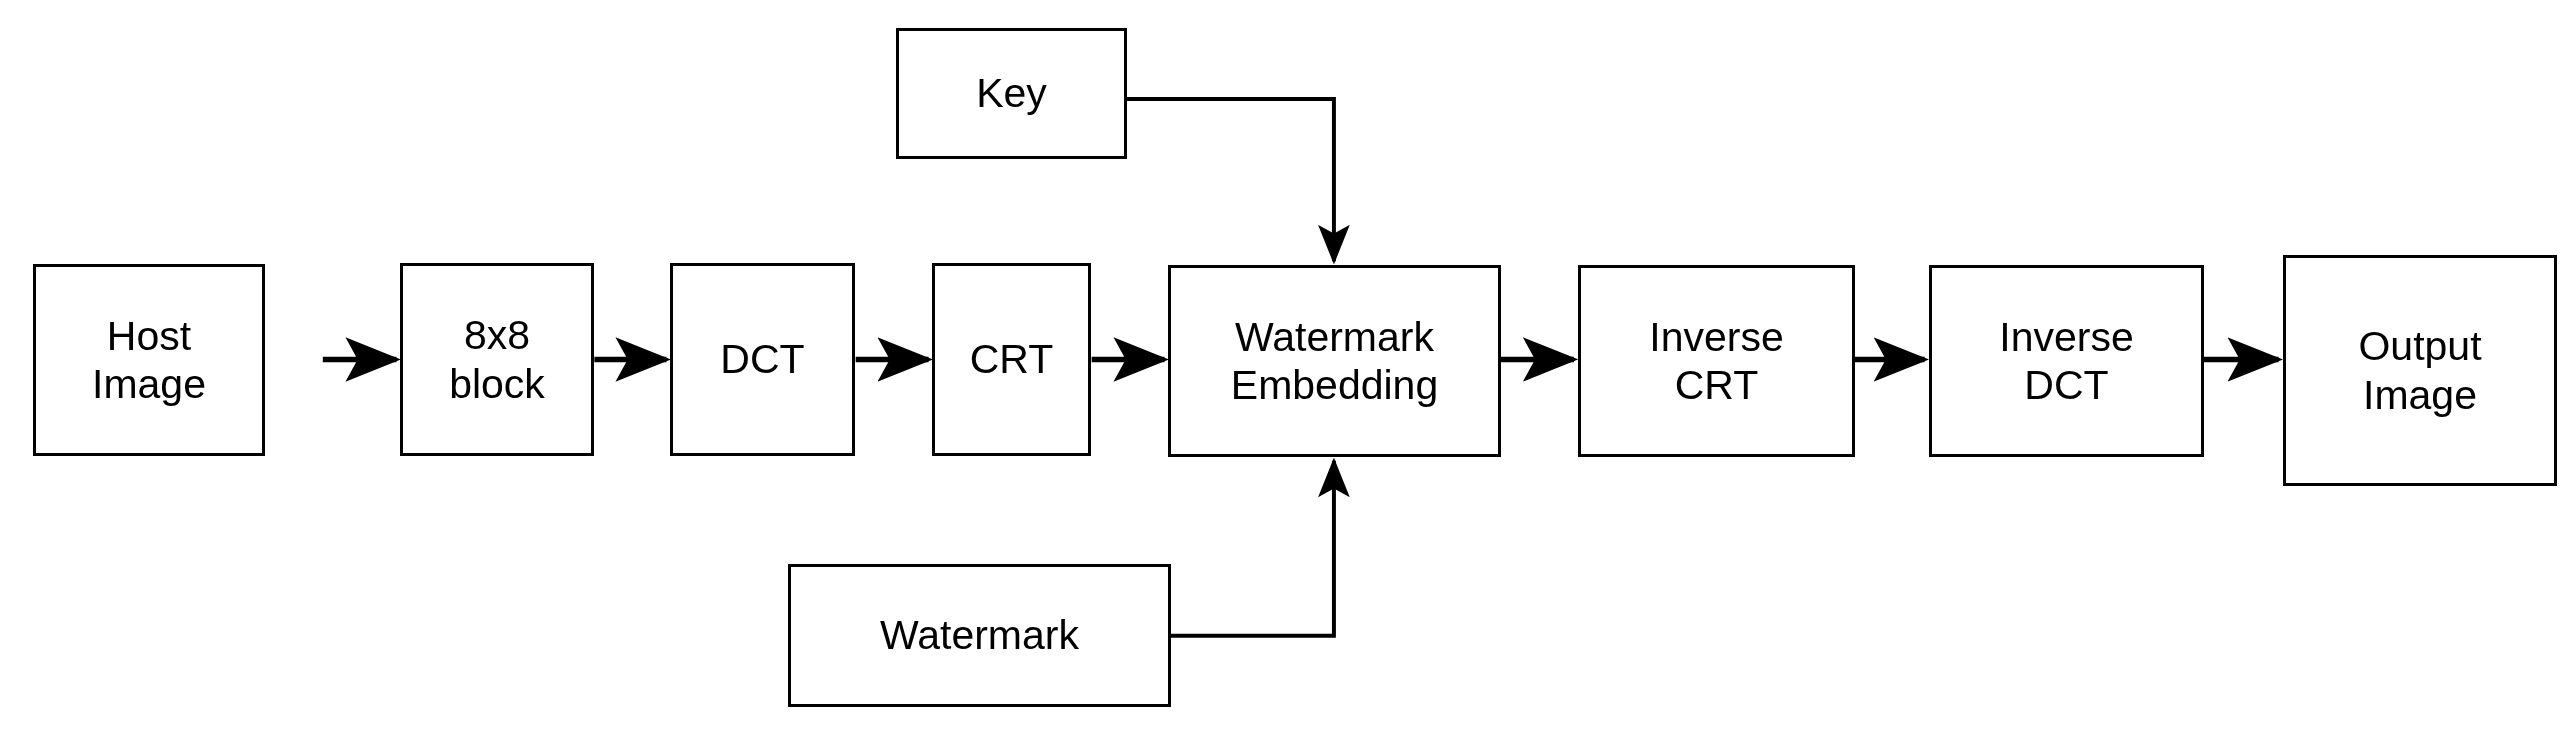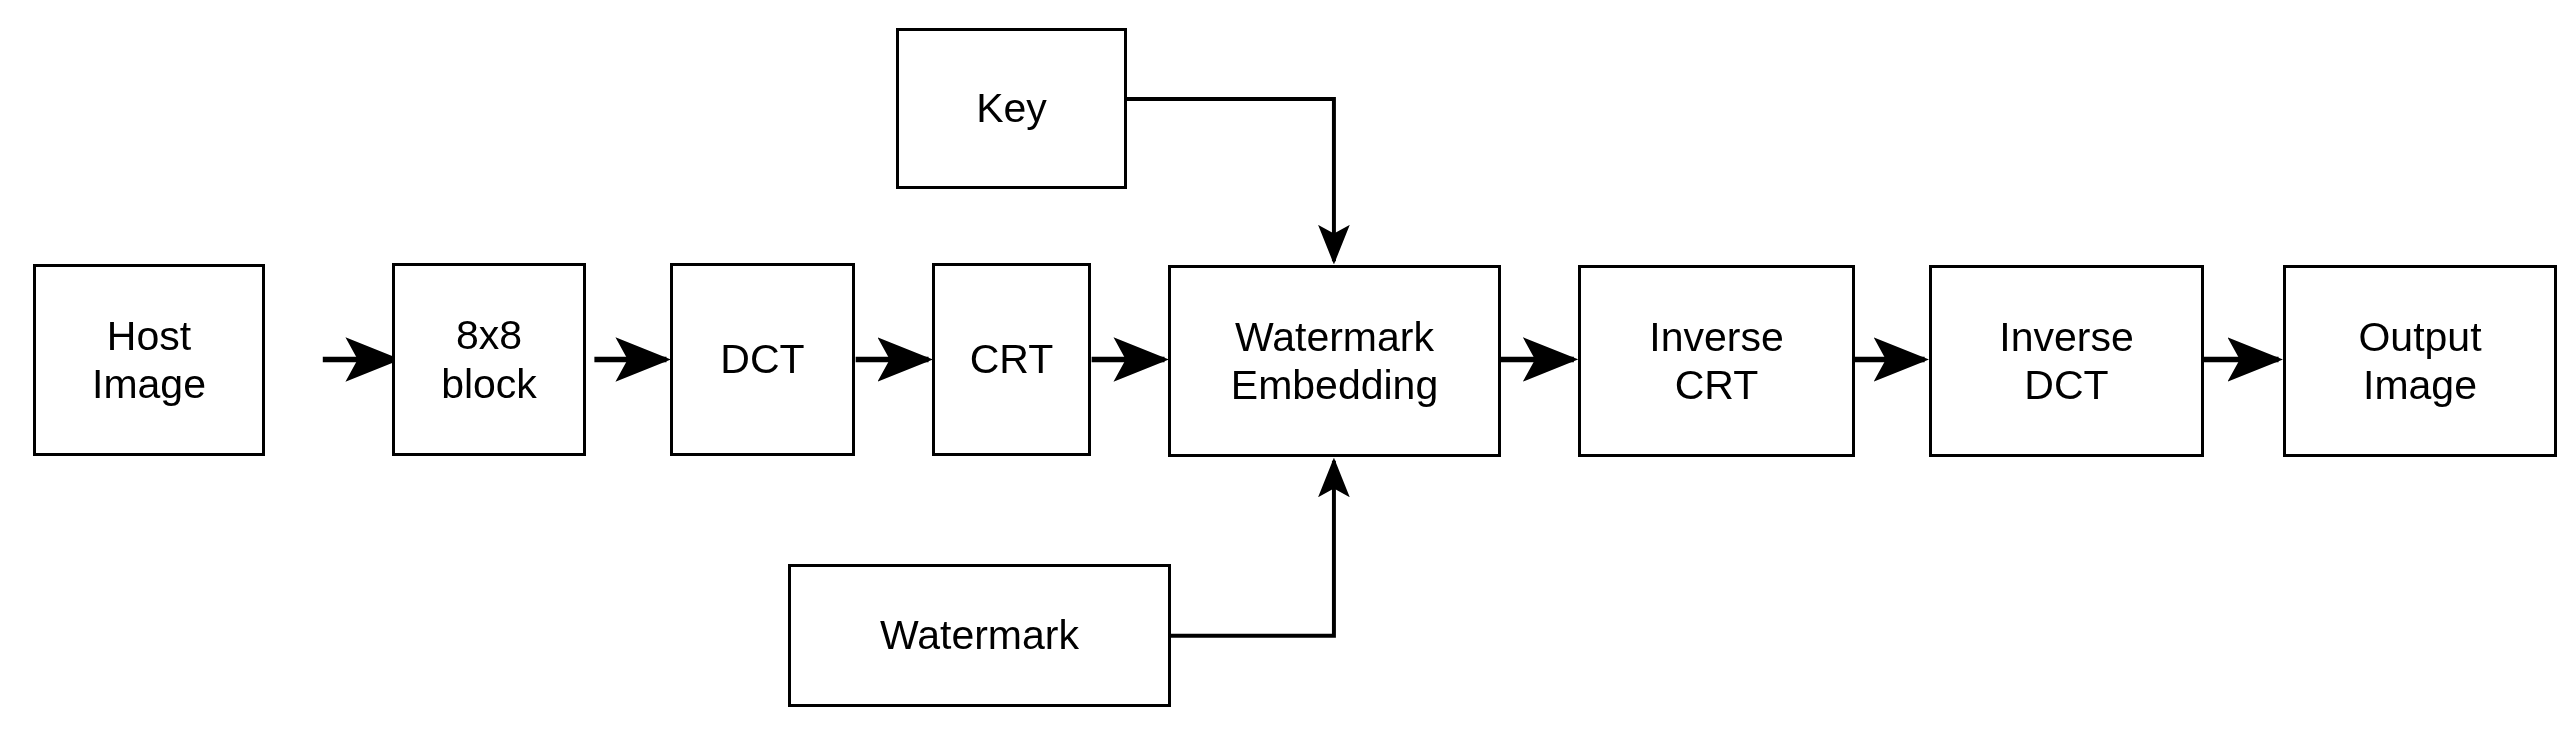--- a/index.html
+++ b/index.html
@@ -93,21 +93,21 @@
     <g>
       <path d="M1478,803 L1684,803 L1684,582" fill="none" stroke="#000000" stroke-width="5" marker-end="url(#arrowhead)"></path>
     </g>
   </svg>
 
   <div class="node-box" style="left:33px; top:264px; width:232px; height:192px;">
     <span class="node-label">Host
 Image</span>
   </div>
 
-  <div class="node-box" style="left:392px; top:263px; width:194px; height:193px;">
+  <div class="node-box" style="left:400px; top:263px; width:194px; height:193px;">
     <span class="node-label">8x8
 block</span>
   </div>
 
   <div class="node-box" style="left:670px; top:263px; width:185px; height:193px;">
     <span class="node-label">DCT</span>
   </div>
 
   <div class="node-box" style="left:932px; top:263px; width:159px; height:193px;">
     <span class="node-label">CRT</span>
@@ -121,26 +121,26 @@
   <div class="node-box" style="left:1578px; top:265px; width:277px; height:192px;">
     <span class="node-label">Inverse
 CRT</span>
   </div>
 
   <div class="node-box" style="left:1929px; top:265px; width:275px; height:192px;">
     <span class="node-label">Inverse
 DCT</span>
   </div>
 
-  <div class="node-box" style="left:2283px; top:265px; width:274px; height:192px;justify-content:center;">
+  <div class="node-box" style="left:2283px; top:255px; width:274px; height:231px;justify-content:center;">
     <span class="node-label">Output
 Image</span>
   </div>
 
-  <div class="node-box" style="left:896px; top:28px; width:231px; height:161px;">
+  <div class="node-box" style="left:896px; top:28px; width:231px; height:131px;">
     <span class="node-label">Key</span>
   </div>
 
   <div class="node-box" style="left:788px; top:564px; width:383px; height:143px;">
     <span class="node-label">Watermark</span>
   </div>
 
 </div>
 
 

